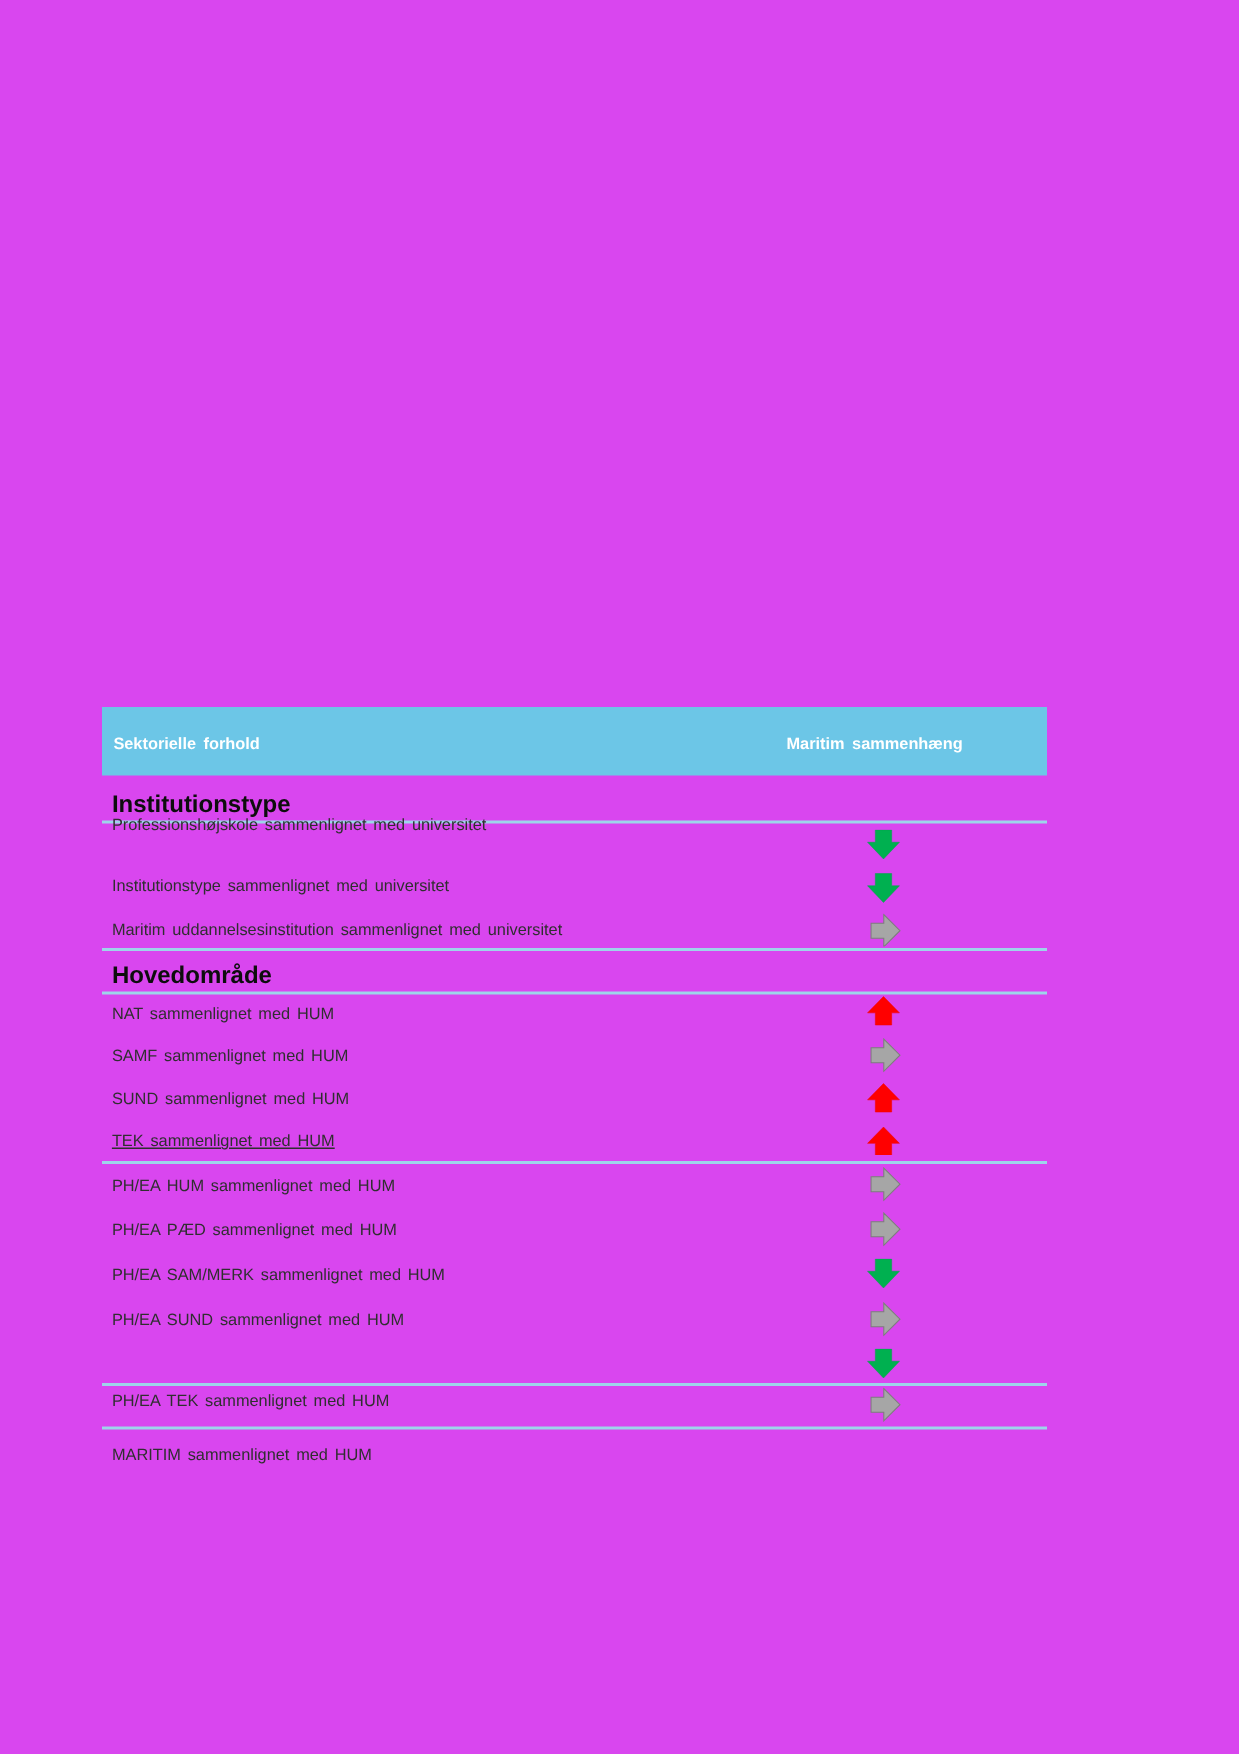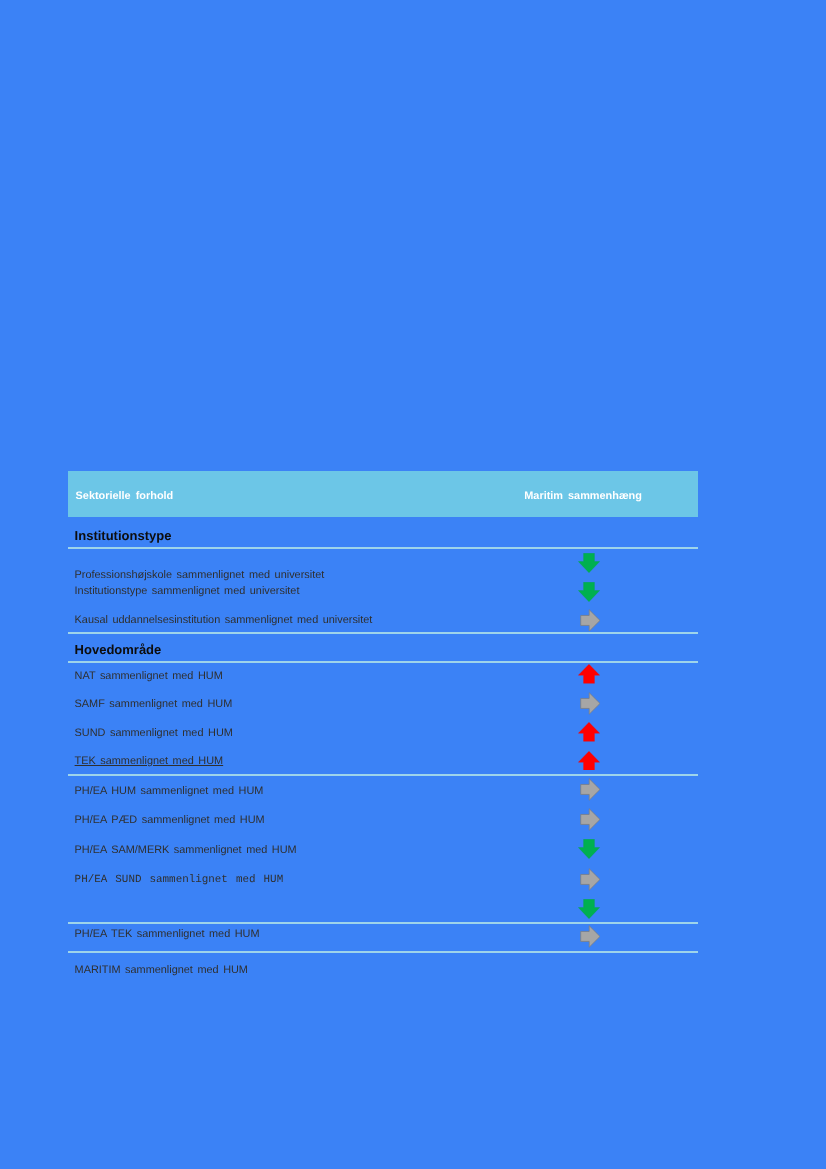--- a/index.html
+++ b/index.html
@@ -9,21 +9,21 @@
     height: 1169px;
     font-family: "Liberation Sans", sans-serif;
     overflow: hidden;
     text-rendering: geometricPrecision;
   }
   
   .page {
     position: relative;
     width: 826px;
     height: 1169px;
-    background: #3b82f6;
+    background: #d946ef;
     transform: translateZ(0);
   }
 
   .table-wrap {
     position: absolute;
     left: 68px;
     top: 471px;
     width: 629.5px;
     height: 482px;
     transform: translateZ(0);
@@ -55,21 +55,21 @@
     width: 629.5px;
     height: 2px;
     background: #9ed4ea;
     font-size: 0;
     line-height: 0;
   }
 
   .grp-label {
     position: absolute;
     left: 6.6px;
-    font-size: 13px;
+    font-size: 16px;
     font-weight: bold;
     color: #0d0d0d;
     white-space: nowrap;
     line-height: 1;
   }
 
   .row-label {
     position: absolute;
     left: 6.6px;
     font-size: 10.9px;
@@ -95,35 +95,35 @@
     <div class="hr" style="background: rgb(158, 212, 234); top: 76.4px;"></div>
     <div class="hr" style="background: rgb(158, 212, 234); top: 160.9px;"></div>
     <div class="hr" style="background: rgb(158, 212, 234); top: 189.9px;"></div>
     <div class="hr" style="background: rgb(158, 212, 234); top: 302.9px;"></div>
     <div class="hr" style="background: rgb(158, 212, 234); top: 450.9px;"></div>
     <div class="hr" style="background: rgb(158, 212, 234); top: 479.9px;"></div>
 
     <div class="grp-label" style="top: 58.1731px;">Institutionstype</div>
     <div class="grp-label" style="top: 172.073px;">Hovedområde</div>
 
-    <div class="row-label" style="top: 99px;">Professionshøjskole sammenlignet med universitet</div>
+    <div class="row-label" style="top: 74px;">Professionshøjskole sammenlignet med universitet</div>
     <div class="arrow" style="left: 509.6px; top: 82.3px;">
         <svg width="22" height="20" viewBox="-0.35 -0.35 22 20" shape-rendering="geometricPrecision" focusable="false" aria-hidden="true">
           <path d="M5.2 0 H16.1 V8.15 H21.3 L10.65 19.3 L0 8.15 H5.2 Z" fill="#00b050" stroke="#00a44a" stroke-width="0.35" stroke-linejoin="miter"></path>
         </svg>
       </div>
 
     <div class="row-label" style="top: 115.273px;">Institutionstype sammenlignet med universitet</div>
     <div class="arrow" style="left: 509.6px; top: 110.5px;">
         <svg width="22" height="20" viewBox="-0.35 -0.35 22 20" shape-rendering="geometricPrecision" focusable="false" aria-hidden="true">
           <path d="M5.2 0 H16.1 V8.15 H21.3 L10.65 19.3 L0 8.15 H5.2 Z" fill="#00b050" stroke="#00a44a" stroke-width="0.35" stroke-linejoin="miter"></path>
         </svg>
       </div>
 
-    <div class="row-label" style="top: 143.873px;">Kausal uddannelsesinstitution sammenlignet med universitet</div>
+    <div class="row-label" style="top: 143.873px;">Maritim uddannelsesinstitution sammenlignet med universitet</div>
     <div class="arrow" style="left: 512.15px; top: 137.55px;">
         <svg width="20.7" height="22.9" viewBox="-0.7 -0.7 20.7 22.9" shape-rendering="geometricPrecision" focusable="false" aria-hidden="true">
           <path d="M0 5.75 V15.75 H8.5 V21.5 L19.3 10.75 L8.5 0 V5.75 Z" fill="#a6a6a6" stroke="#7d7d7d" stroke-width="0.7" stroke-linejoin="miter"></path>
         </svg>
       </div>
 
     <div class="row-label" style="top: 199.973px;">NAT sammenlignet med HUM</div>
     <div class="arrow" style="left: 509.6px; top: 192.95px;">
         <svg width="22" height="19.7" viewBox="-0.35 -0.35 22 19.7" shape-rendering="geometricPrecision" focusable="false" aria-hidden="true">
           <path d="M5.2 19 H16.1 V10.9 H21.3 L10.65 0 L0 10.9 H5.2 Z" fill="#ff0000" stroke="#f20000" stroke-width="0.35" stroke-linejoin="miter"></path>
@@ -165,21 +165,21 @@
         </svg>
       </div>
 
     <div class="row-label" style="top: 374.173px;">PH/EA SAM/MERK sammenlignet med HUM</div>
     <div class="arrow" style="left: 509.6px; top: 368.3px;">
         <svg width="22" height="20" viewBox="-0.35 -0.35 22 20" shape-rendering="geometricPrecision" focusable="false" aria-hidden="true">
           <path d="M5.2 0 H16.1 V8.15 H21.3 L10.65 19.3 L0 8.15 H5.2 Z" fill="#00b050" stroke="#00a44a" stroke-width="0.35" stroke-linejoin="miter"></path>
         </svg>
       </div>
 
-    <div class="row-label" style="top: 403.973px; font-family: Liberation Mono, monospace;">PH/EA SUND sammenlignet med HUM</div>
+    <div class="row-label" style="top: 403.973px;">PH/EA SUND sammenlignet med HUM</div>
     <div class="arrow" style="left: 512.15px; top: 396.65px;">
         <svg width="20.7" height="22.9" viewBox="-0.7 -0.7 20.7 22.9" shape-rendering="geometricPrecision" focusable="false" aria-hidden="true">
           <path d="M0 5.75 V15.75 H8.5 V21.5 L19.3 10.75 L8.5 0 V5.75 Z" fill="#a6a6a6" stroke="#7d7d7d" stroke-width="0.7" stroke-linejoin="miter"></path>
         </svg>
       </div>
 
     <div class="row-label" style="top: 458px;">PH/EA TEK sammenlignet med HUM</div>
     <div class="arrow" style="left: 509.6px; top: 428.1px;">
         <svg width="22" height="20" viewBox="-0.35 -0.35 22 20" shape-rendering="geometricPrecision" focusable="false" aria-hidden="true">
           <path d="M5.2 0 H16.1 V8.15 H21.3 L10.65 19.3 L0 8.15 H5.2 Z" fill="#00b050" stroke="#00a44a" stroke-width="0.35" stroke-linejoin="miter"></path>

